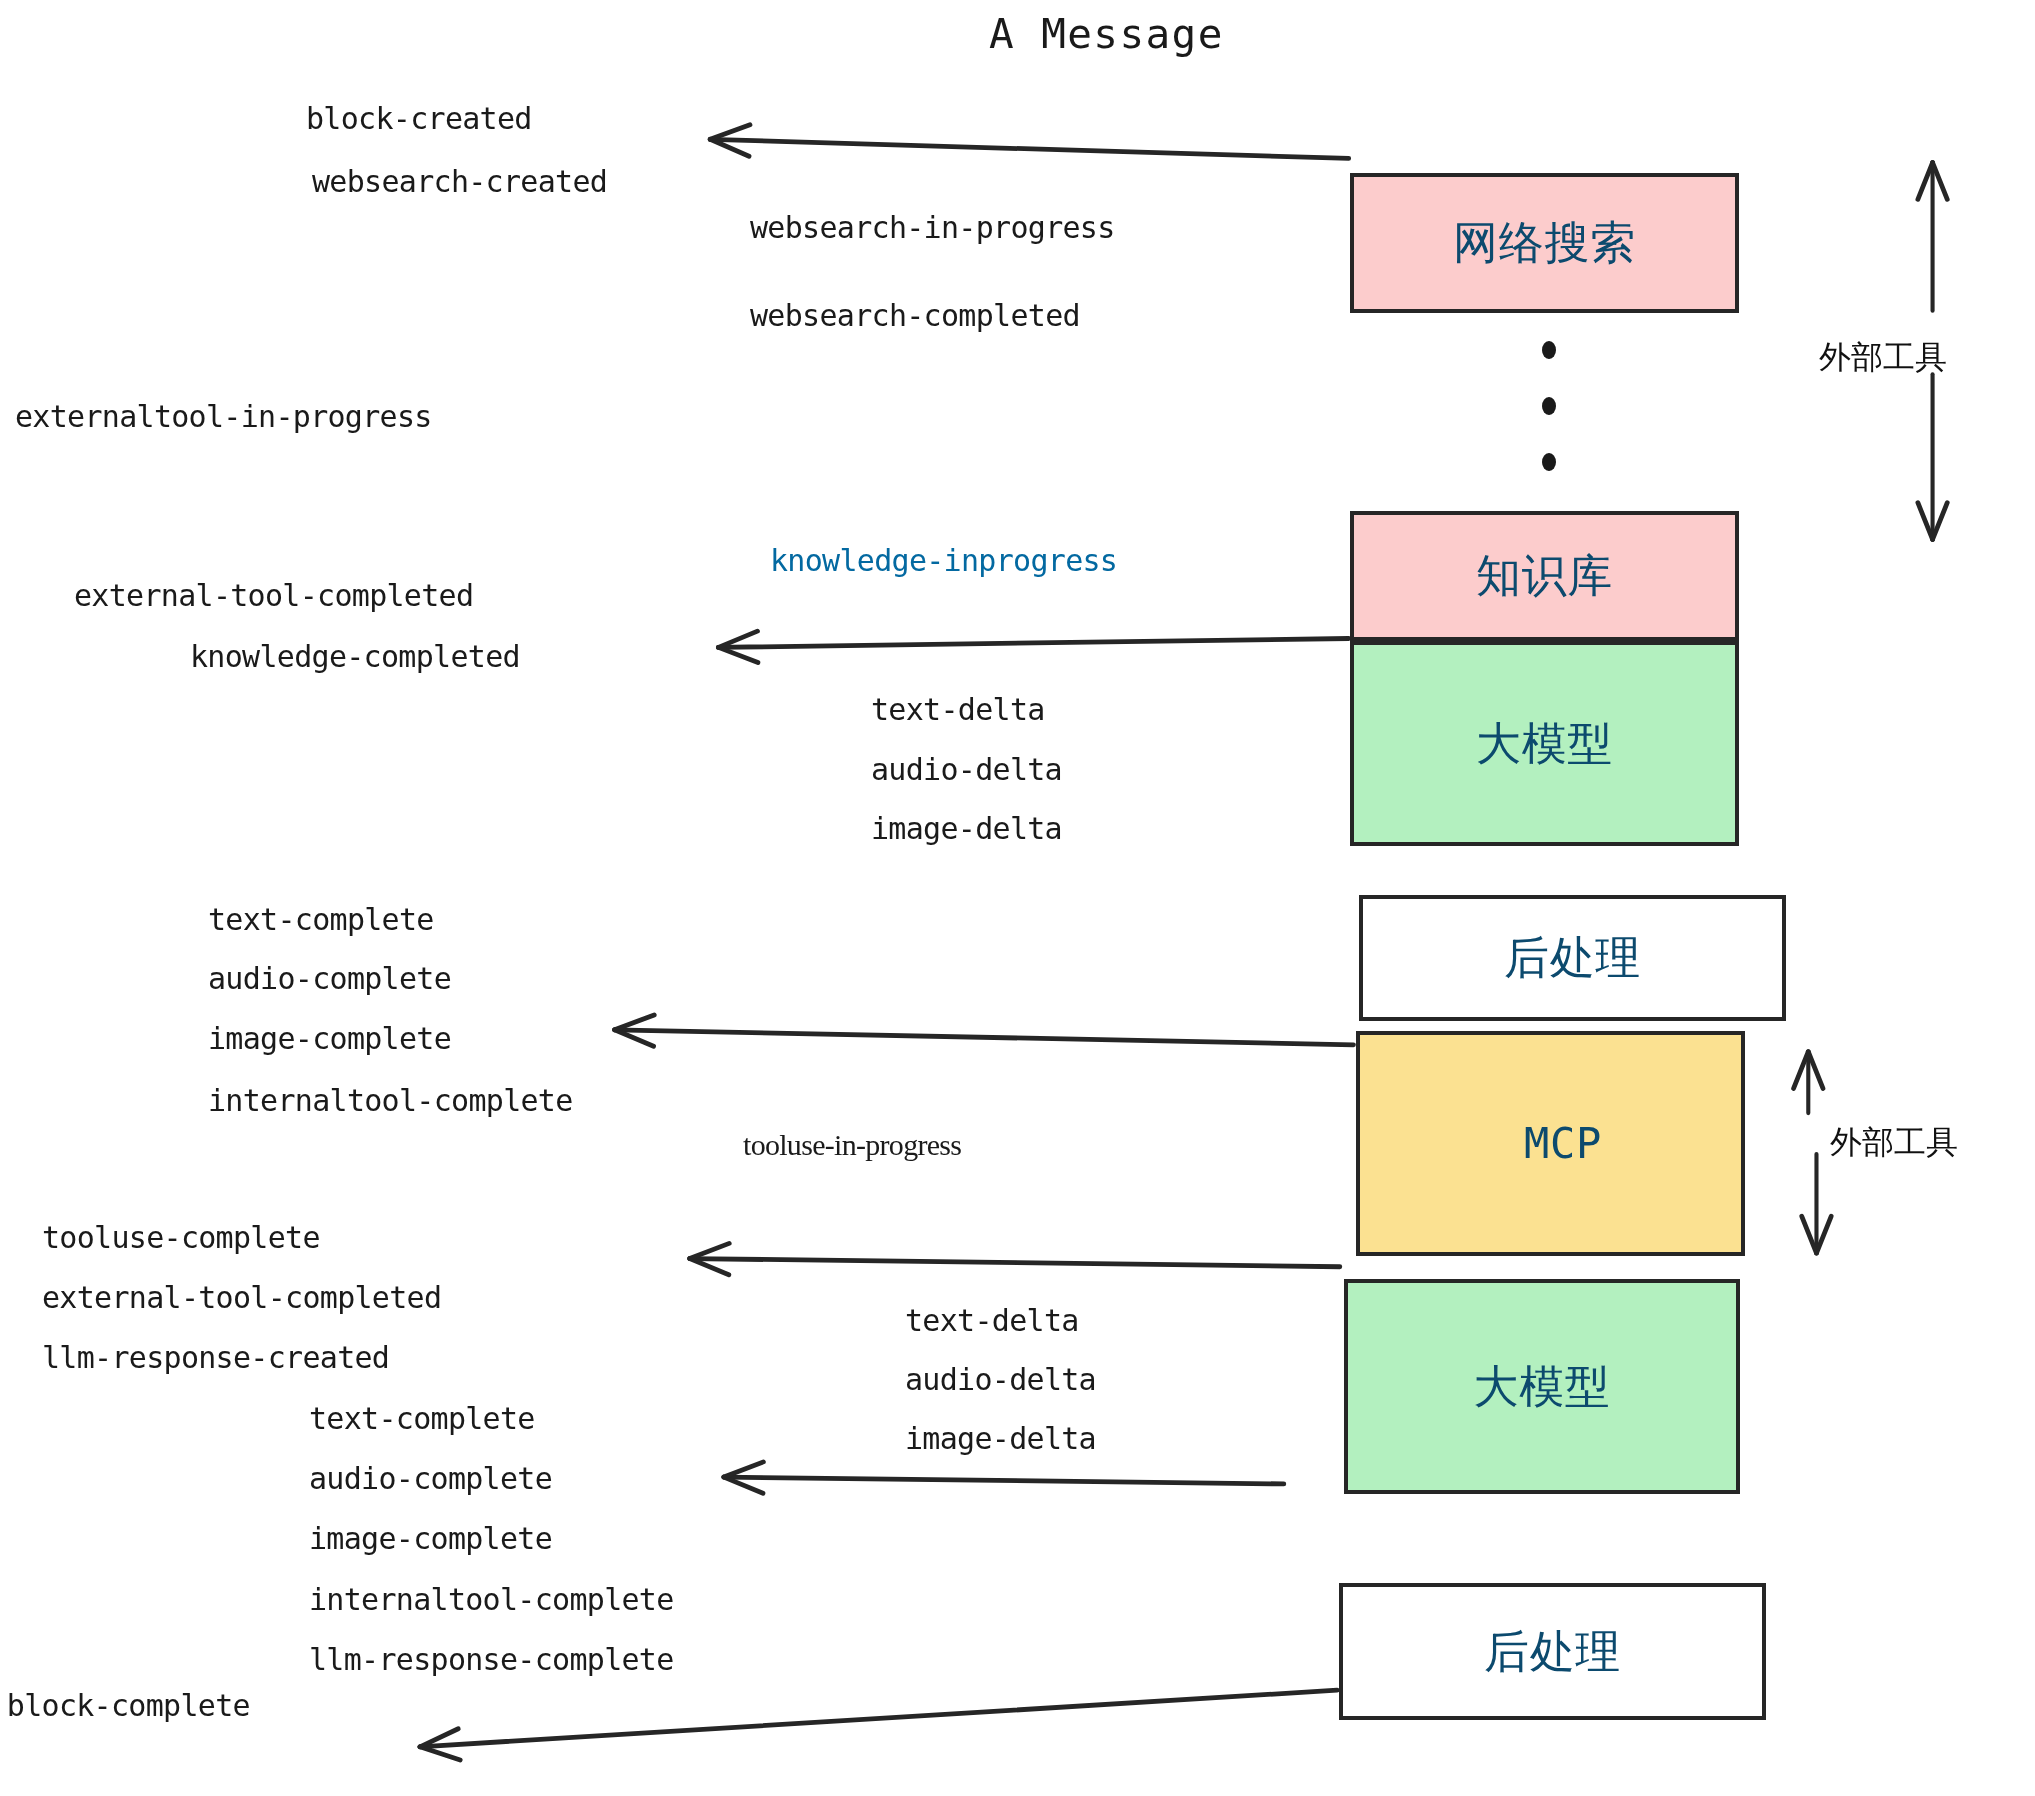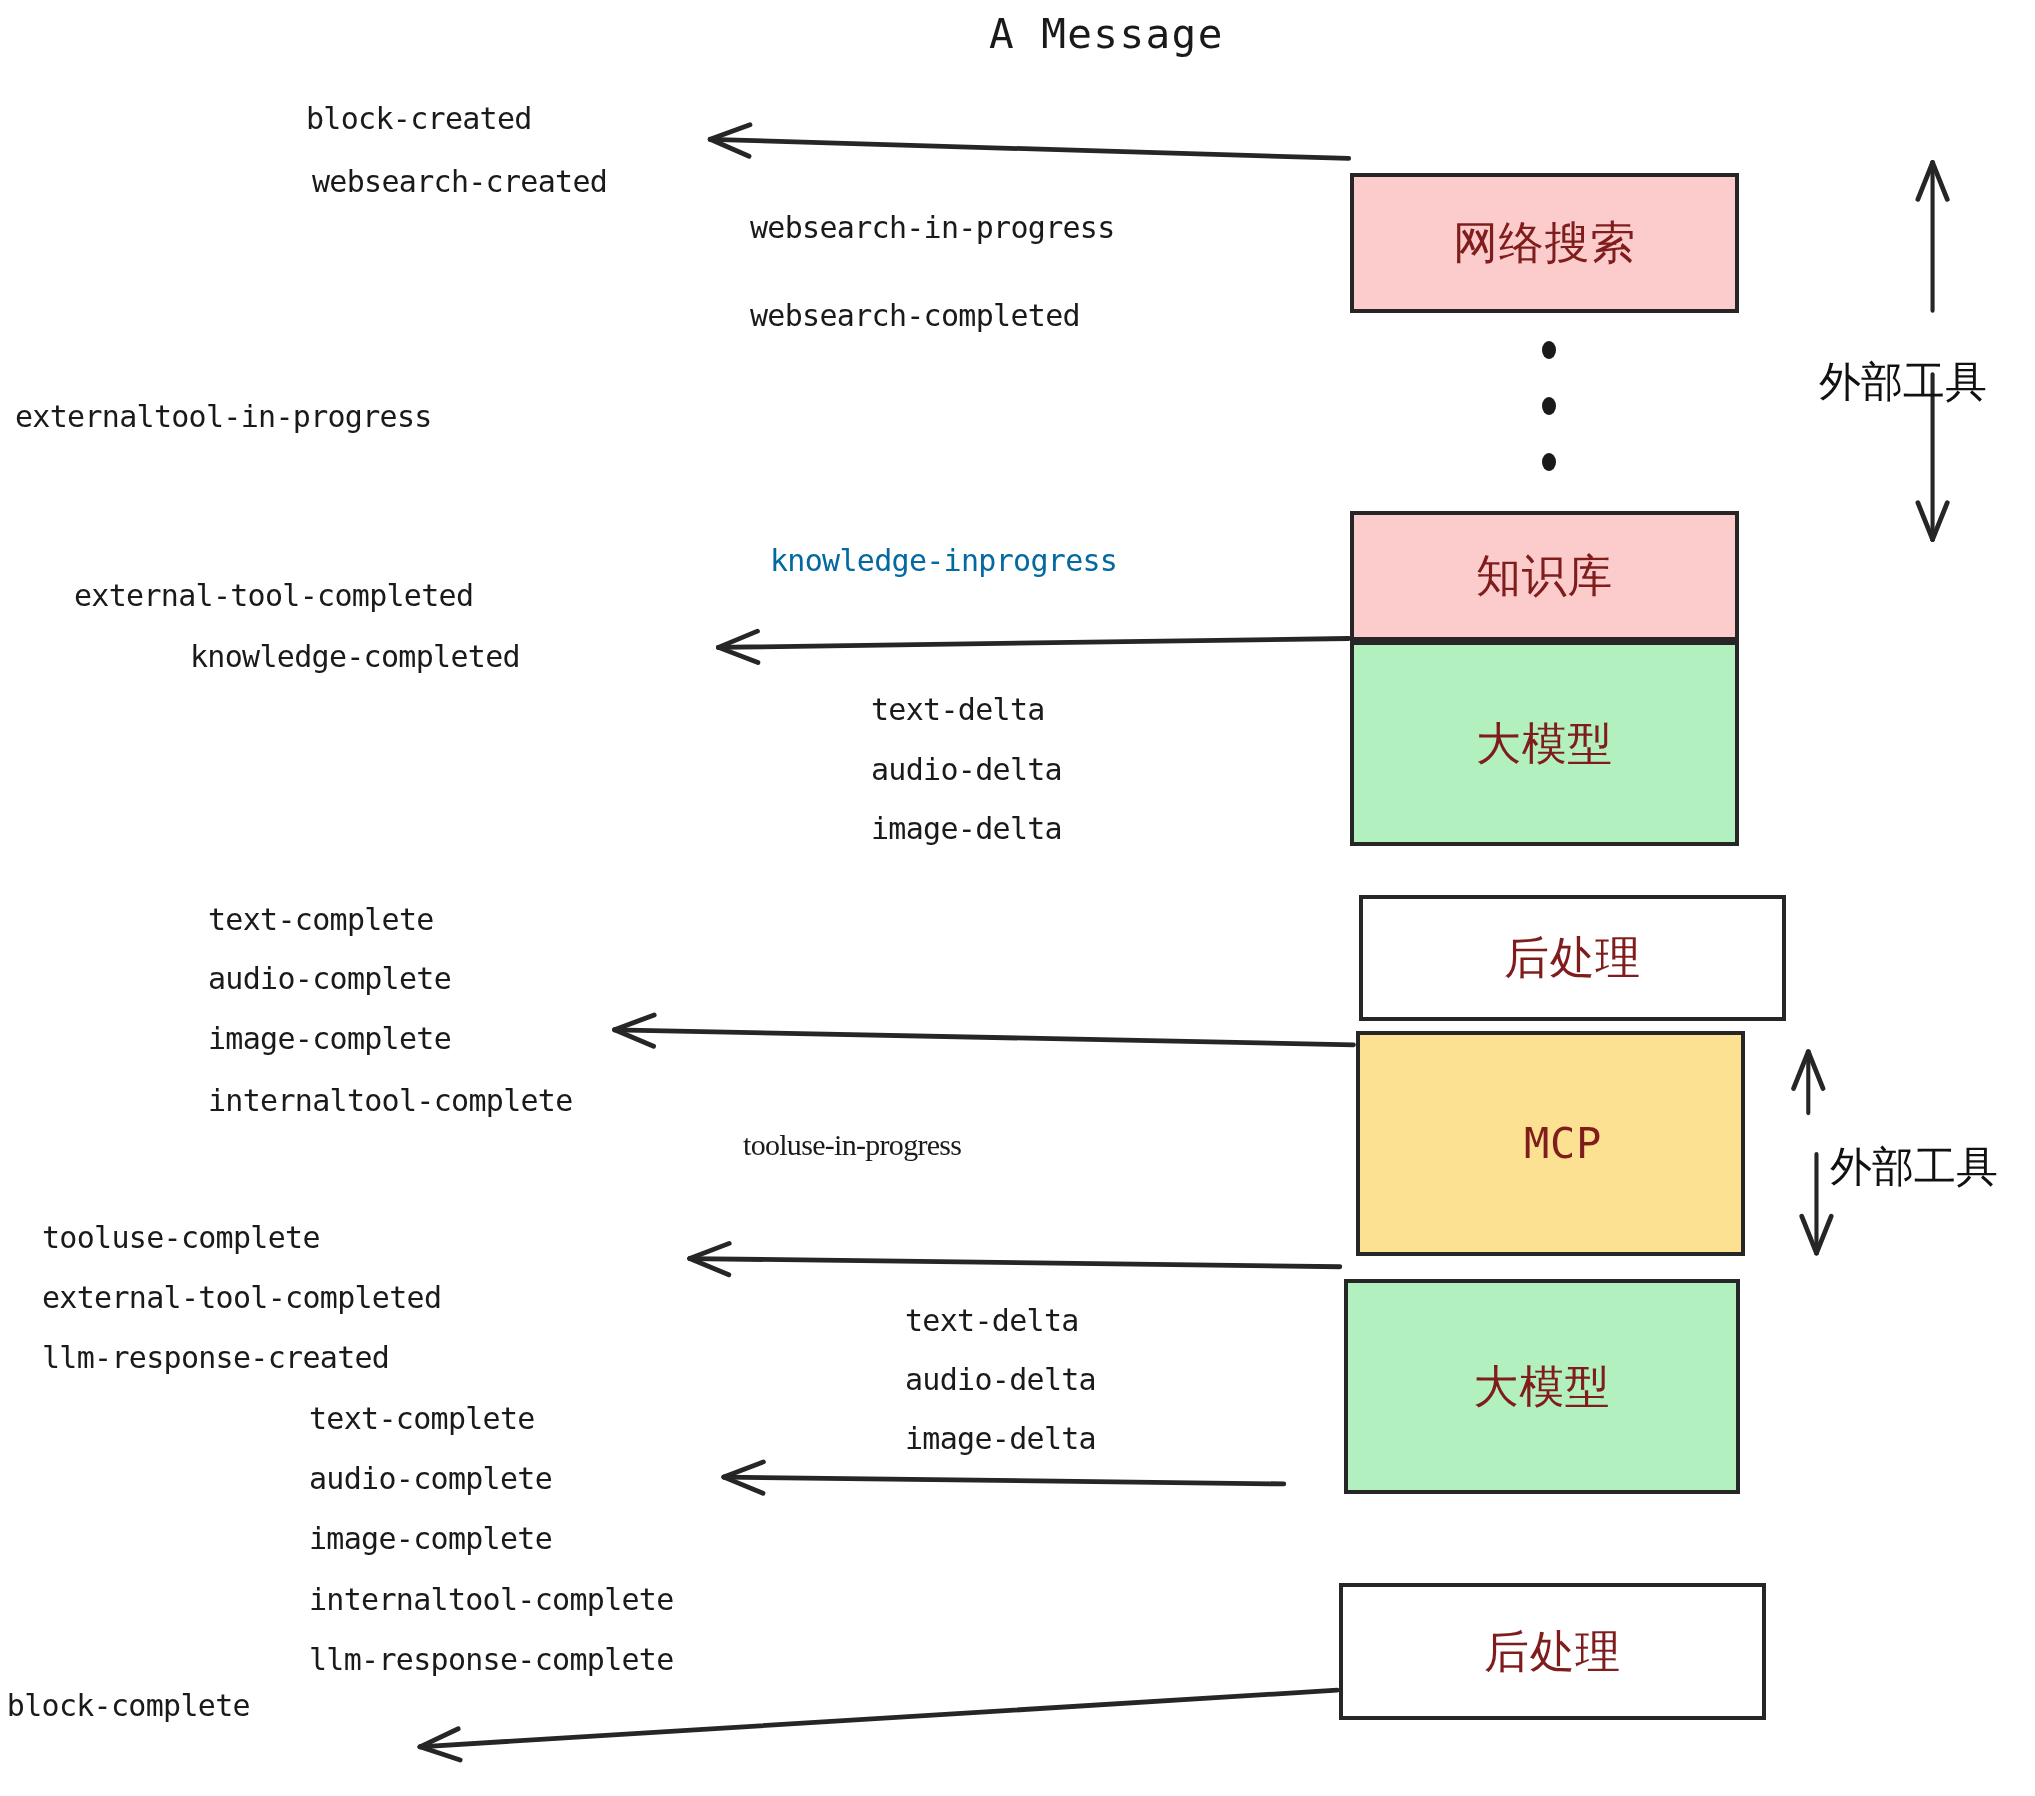--- a/index.html
+++ b/index.html
@@ -35,37 +35,36 @@
   }
   .node {
     position: absolute;
     box-sizing: border-box;
     border: 4.8px solid #262626;
     display: flex;
     align-items: center;
     justify-content: center;
     font-family: "DejaVu Sans", sans-serif;
     font-size: 45px;
-    color: #7f1d1d;
+    color: #0c4a6e;
     letter-spacing: 0.7px;
     text-align: center;
   }
   .node.mono {
     font-family: "DejaVu Sans Mono", monospace;
     font-size: 42px;
     padding-left: 25px;
   }
   .grouplabel {
     position: absolute;
     white-space: nowrap;
     color: #111111;
     font-family: "DejaVu Sans", sans-serif;
-    font-size: 42px;
+    font-size: 32px;
     line-height: 1;
-    margin-top: 20px;
   }
   .dots {
     position: absolute;
     display: flex;
     flex-direction: column;
     align-items: center;
     justify-content: space-between;
   }
   .dots span {
     display: block;

